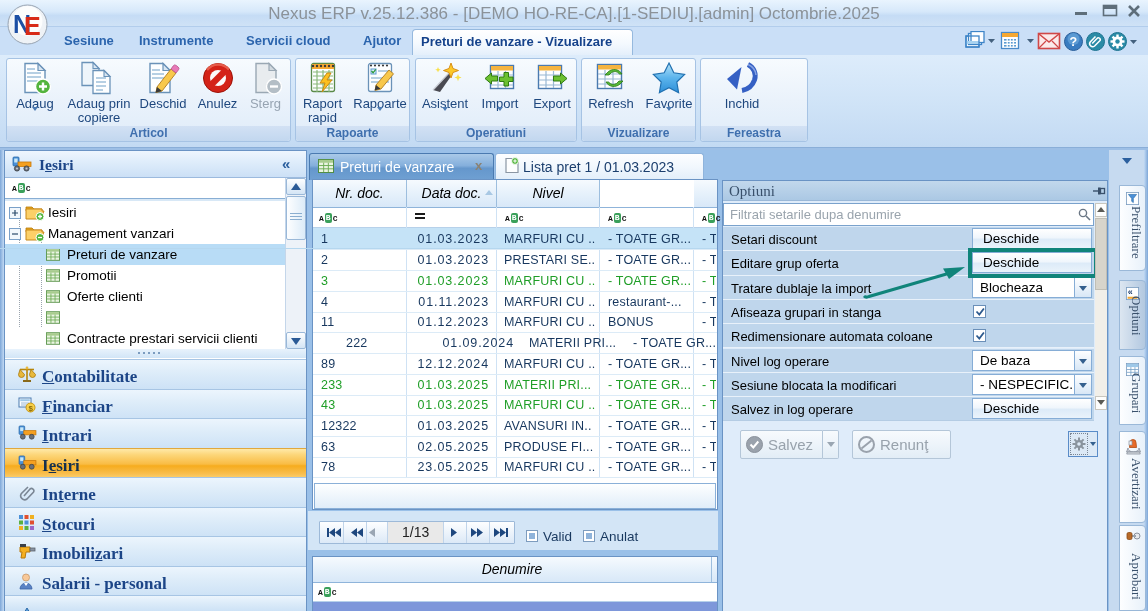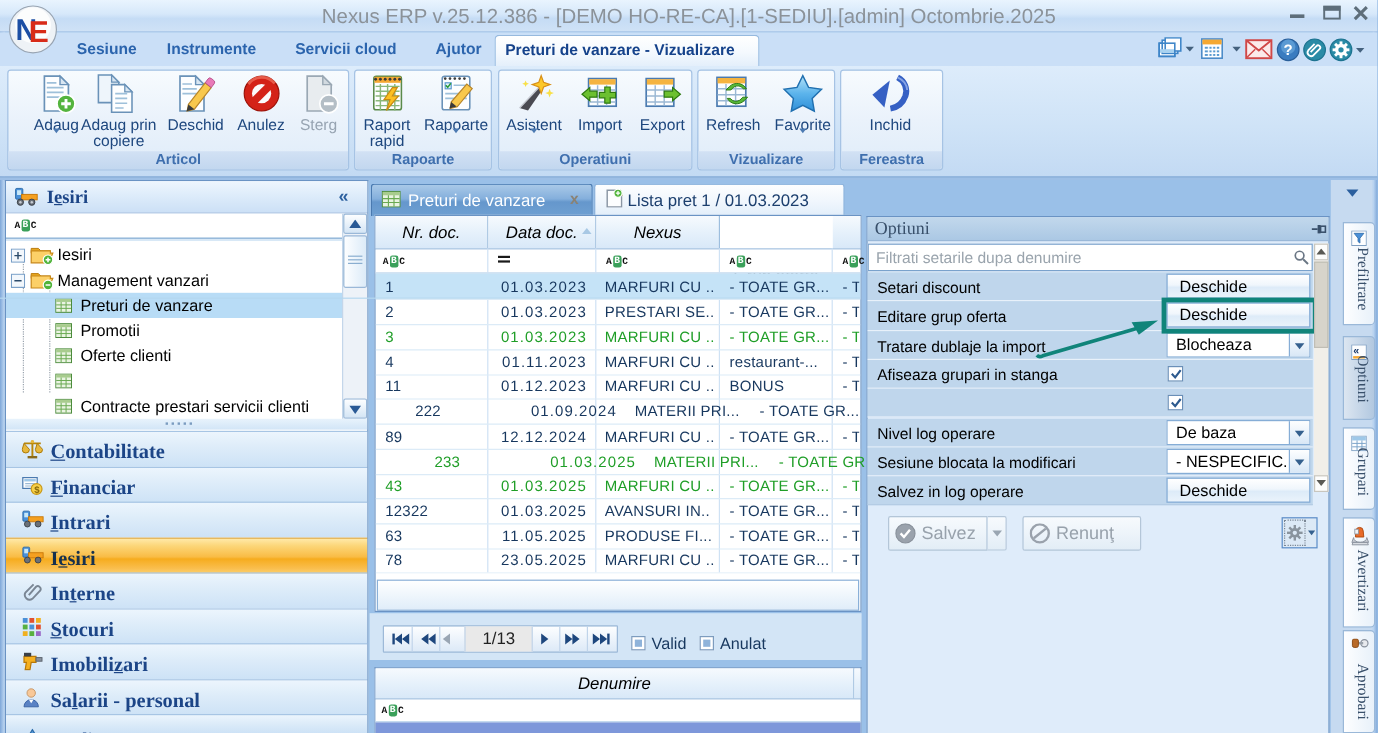--- a/index.html
+++ b/index.html
@@ -119,25 +119,25 @@
   </div>
 <div class="rgroup" style="left:295px;width:115px;">
     <div class="rlabel">Rapoarte</div>
   </div>
 <div class="rgroup" style="left:415px;width:162px;">
     <div class="rlabel">Operatiuni</div>
   </div>
 <div class="rgroup" style="left:581px;width:115px;">
     <div class="rlabel">Vizualizare</div>
   </div>
-<div class="rgroup" style="left:700px;width:86px;">
+<div class="rgroup" style="left:700px;width:108px;">
     <div class="rlabel">Fereastra</div>
   </div>
 
-<div class="rbtn" style="left:12px;width:70px;text-align:center;">
+<div class="rbtn" style="left:0px;width:70px;text-align:center;">
 <svg width="34" height="34" viewBox="0 0 34 34">
       <path d="M7 2.5 h13 l7 7 v22 h-20 z" fill="#fdfeff" stroke="#6a92b8" stroke-width="1.4"></path>
       <path d="M20 2.5 l7 7 h-7 z" fill="#d8e6f2" stroke="#6a92b8" stroke-width="1.2"></path>
       <path d="M9 8 h8 M9 12 h14 M9 16 h14 M9 20 h14" stroke="#9ec0da" stroke-width="1.4"></path>
       <circle cx="25" cy="25.5" r="7.5" fill="#54b43e" stroke="#fff" stroke-width="1.4"></circle>
       <path d="M25 21.5 v8 M21 25.5 h8" stroke="#fff" stroke-width="2.4"></path>
     </svg>
 <span class="rtx">Adaug</span><span class="darr"></span></div>
 
 <div class="rbtn" style="left:62px;width:74px;">
@@ -530,21 +530,21 @@
     <path d="M1 1.5 h8 l4 4 v10 h-12 z" fill="#fdfeff" stroke="#8a96a4" stroke-width="1.2"></path>
     <path d="M9 1.5 l4 4 h-4 z" fill="#f5c060" stroke="#c89030" stroke-width="1"></path>
     <circle cx="10" cy="4" r="3.4" fill="#50b43a" stroke="#fff" stroke-width="0.9"></circle>
     <path d="M10 2.2 v3.6 M8.2 4 h3.6" stroke="#fff" stroke-width="1.1"></path>
   </svg>
 <div class="abs" style="left:523px;top:159px;font-size:14px;color:#1c3f6e;">Lista pret 1 / 01.03.2023</div>
 
 <div class="abs" style="left:312px;top:179px;width:406px;height:331px;background:#fff;border:1px solid #6a93c4;"></div>
 <div class="gh" style="left:313px;width:94px;">Nr. doc.</div>
 <div class="gh" style="left:407px;width:90px;">Data doc.</div>
-<div class="gh" style="left:497px;width:103px;">Nexus</div>
+<div class="gh" style="left:497px;width:103px;">Nivel</div>
 <div class="gh" style="left:600px;width:94px;margin-top:36px;">Grup oferta</div>
 <div class="gh" style="left:694px;width:23px;border-right:none;"></div>
 <div class="abs tri-up" style="left:485px;top:190px;"></div>
 <div class="abs" style="left:313px;top:207px;width:404px;height:1px;background:#8fb4da;"></div>
 
 <div class="abs" style="left:313px;top:208px;width:404px;height:20px;background:#fff;border-bottom:1px solid #b7d1ea;"></div>
 <div class="abs abc" style="left:319px;top:213px;"><b>A</b><i>B</i><b>C</b></div>
 <svg class="abs" style="left:415px;top:213px;" width="10" height="6">
     <rect x="0" y="0" width="10" height="2" fill="#1a1a1a"></rect>
     <rect x="0" y="4" width="10" height="2" fill="#1a1a1a"></rect>
@@ -601,21 +601,21 @@
     <i class="c4">- TOATE GR...</i>
     <i class="c5">- TO</i>
   </div>
 <div class="grow" style="left:0;top:353px;width:717px;">
     <i class="c1">89</i>
     <i class="c2">12.12.2024</i>
     <i class="c3">MARFURI CU ..</i>
     <i class="c4">- TOATE GR...</i>
     <i class="c5">- TO</i>
   </div>
-<div class="grow green" style="left:0;top:374px;width:717px;margin-left:41px;">
+<div class="grow green" style="left:0;top:374px;width:717px;">
     <i class="c1">233</i>
     <i class="c2">01.03.2025</i>
     <i class="c3">MATERII PRI...</i>
     <i class="c4">- TOATE GR...</i>
     <i class="c5">- TO</i>
   </div>
 <div class="grow green" style="left:0;top:394px;width:717px;">
     <i class="c1">43</i>
     <i class="c2">01.03.2025</i>
     <i class="c3">MARFURI CU ..</i>
@@ -624,21 +624,21 @@
   </div>
 <div class="grow" style="left:0;top:415px;width:717px;">
     <i class="c1">12322</i>
     <i class="c2">01.03.2025</i>
     <i class="c3">AVANSURI IN..</i>
     <i class="c4">- TOATE GR...</i>
     <i class="c5">- TO</i>
   </div>
 <div class="grow" style="left:0;top:436px;width:717px;">
     <i class="c1">63</i>
-    <i class="c2">11.05.2025</i>
+    <i class="c2">02.05.2025</i>
     <i class="c3">PRODUSE FI...</i>
     <i class="c4">- TOATE GR...</i>
     <i class="c5">- TO</i>
   </div>
 <div class="grow" style="left:0;top:456px;width:717px;">
     <i class="c1">78</i>
     <i class="c2">23.05.2025</i>
     <i class="c3">MARFURI CU ..</i>
     <i class="c4">- TOATE GR...</i>
     <i class="c5">- TO</i>
@@ -737,20 +737,21 @@
     </span>
   </div>
 <div class="orow" style="top:299.9px;">
     <span class="olbl">Afiseaza grupari in stanga</span>
   <span class="ochk"></span>
     <svg class="abs" style="left:252px;top:7px;" width="11" height="10">
       <path d="M1.5 4.5 l2.8 3 l4.6 -6" fill="none" stroke="#2d5a8e" stroke-width="1.8"></path>
     </svg>
   </div>
 <div class="orow" style="top:324.2px;">
+    <span class="olbl">Redimensionare automata coloane</span>
   <span class="ochk"></span>
     <svg class="abs" style="left:252px;top:7px;" width="11" height="10">
       <path d="M1.5 4.5 l2.8 3 l4.6 -6" fill="none" stroke="#2d5a8e" stroke-width="1.8"></path>
     </svg>
   </div>
 <div class="orow" style="top:348.5px;">
     <span class="olbl">Nivel log operare</span>
     <span class="oddl">
       <i>De baza</i>
       <b></b>

